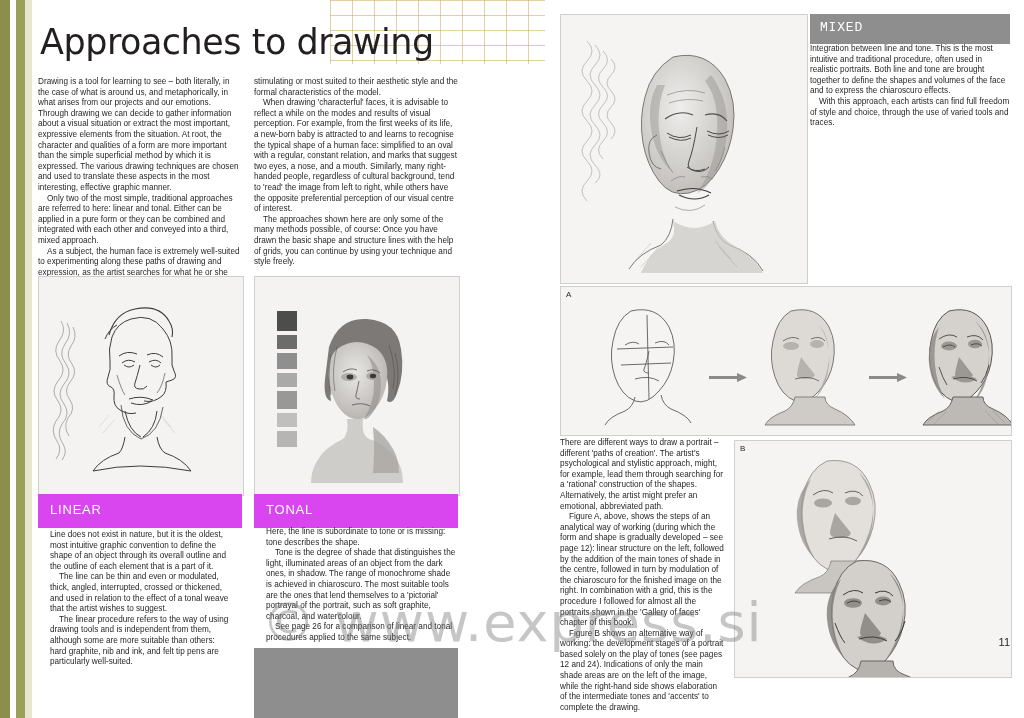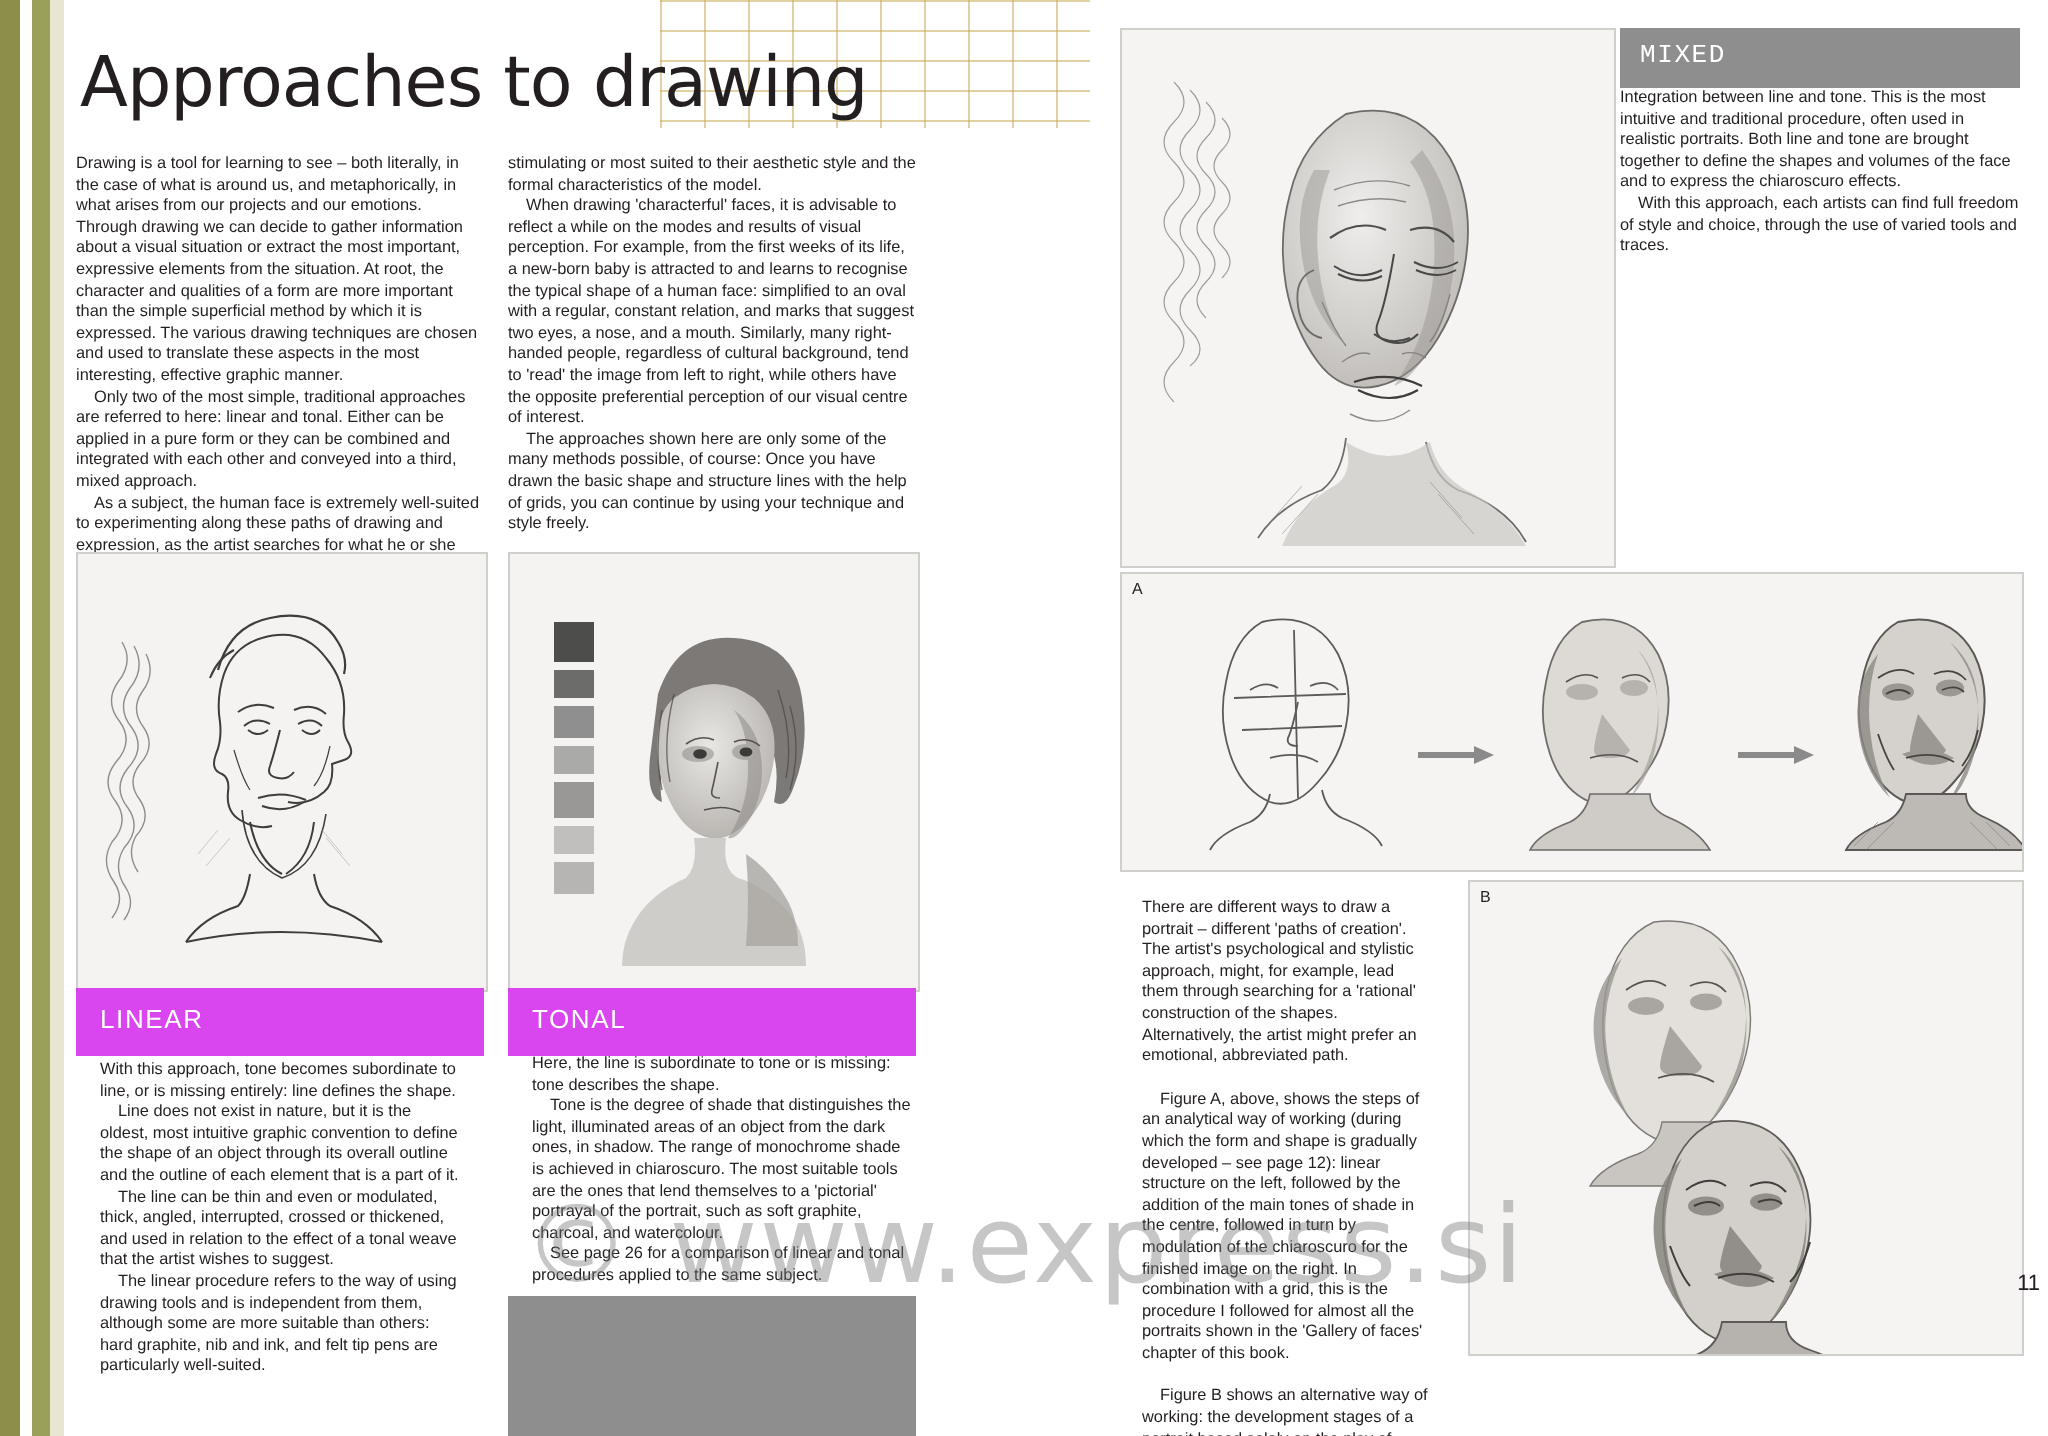--- a/index.html
+++ b/index.html
@@ -124,33 +124,33 @@
   #mixed-body p + p { text-indent: 9px; }
 
   #right-text {
     position: absolute;
     left: 560px;
     top: 438px;
     width: 166px;
     font-size: 8.2px;
     line-height: 10.6px;
   }
-  #right-text p { margin: 11px; }
+  #right-text p { margin: 0; }
   #right-text p + p { text-indent: 9px; }
 
   .plate-label {
     position: absolute;
     font-size: 8px;
     color: #231f20;
   }
 
   
   .page-number {
     position: absolute;
-    right: 4px;
+    right: 14px;
     bottom: 12px;
     font-size: 11px;
     color: #231f20;
   }
 
   
   .watermark {
     position: absolute;
     left: 0;
     right: 0;
@@ -236,21 +236,20 @@
 
       <g stroke="#9a9a9a" stroke-width="0.5" opacity="0.5">
         <path d="M60 150 l10 -12 M64 156 l12 -14 M132 150 l-10 -12 M136 156 l-12 -14" fill="none"></path>
       </g>
     </svg>
   </div>
   <div class="caption-block" style="left:38px; top:494px; width:204px; height:34px;">
     <div class="caption-title">LINEAR</div>
   </div>
   <div class="caption-body" style="position:absolute; left:38px; top:530px; width:180px;">
-    <p>With this approach, tone becomes subordinate to line, or is missing entirely: line defines the shape.</p>
     <p>Line does not exist in nature, but it is the oldest, most intuitive graphic convention to define the shape of an object through its overall outline and the outline of each element that is a part of it.</p>
     <p>The line can be thin and even or modulated, thick, angled, interrupted, crossed or thickened, and used in relation to the effect of a tonal weave that the artist wishes to suggest.</p>
     <p>The linear procedure refers to the way of using drawing tools and is independent from them, although some are more suitable than others: hard graphite, nib and ink, and felt tip pens are particularly well-suited.</p>
   </div>
 
   <div class="plate" style="left:254px; top:276px; width:204px; height:218px;">
     <svg class="sk" viewBox="0 0 204 218" preserveAspectRatio="none">
       <defs>
         <linearGradient id="tg1" x1="0" y1="0" x2="1" y2="0">
           <stop offset="0%" stop-color="#3a3a3a"></stop>

